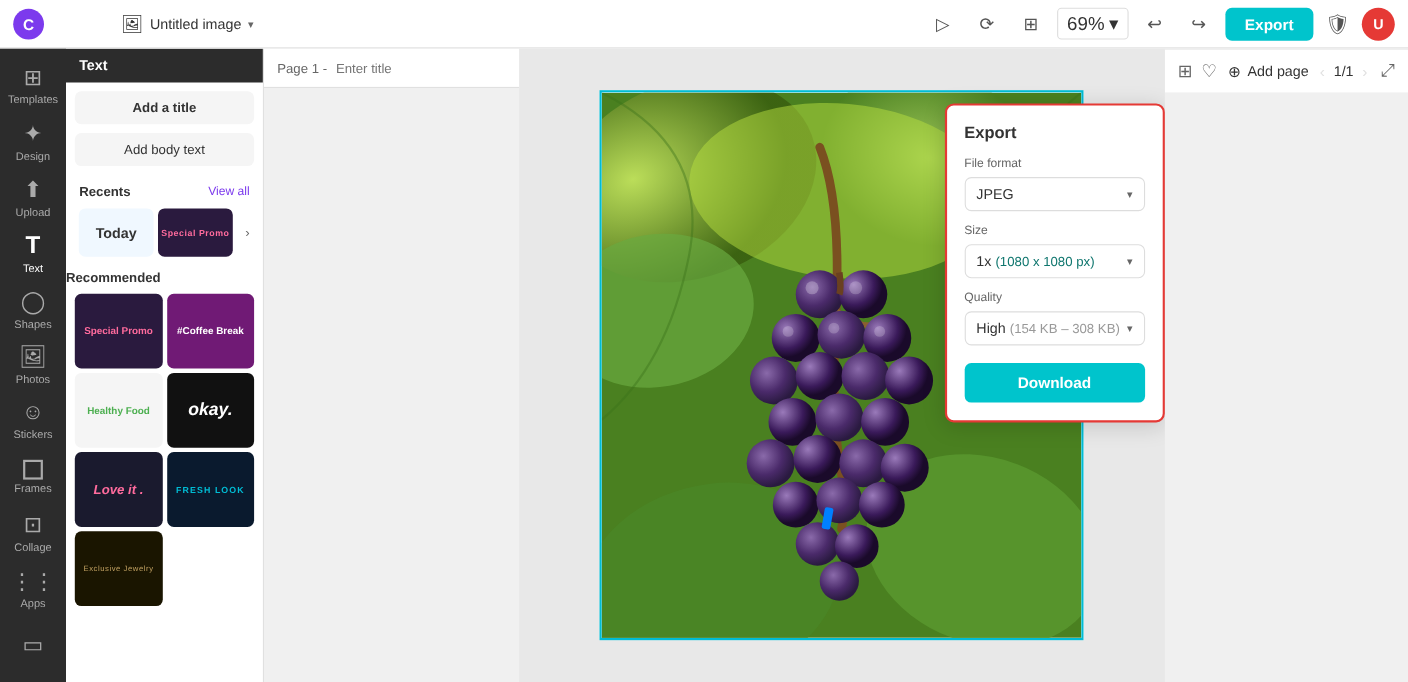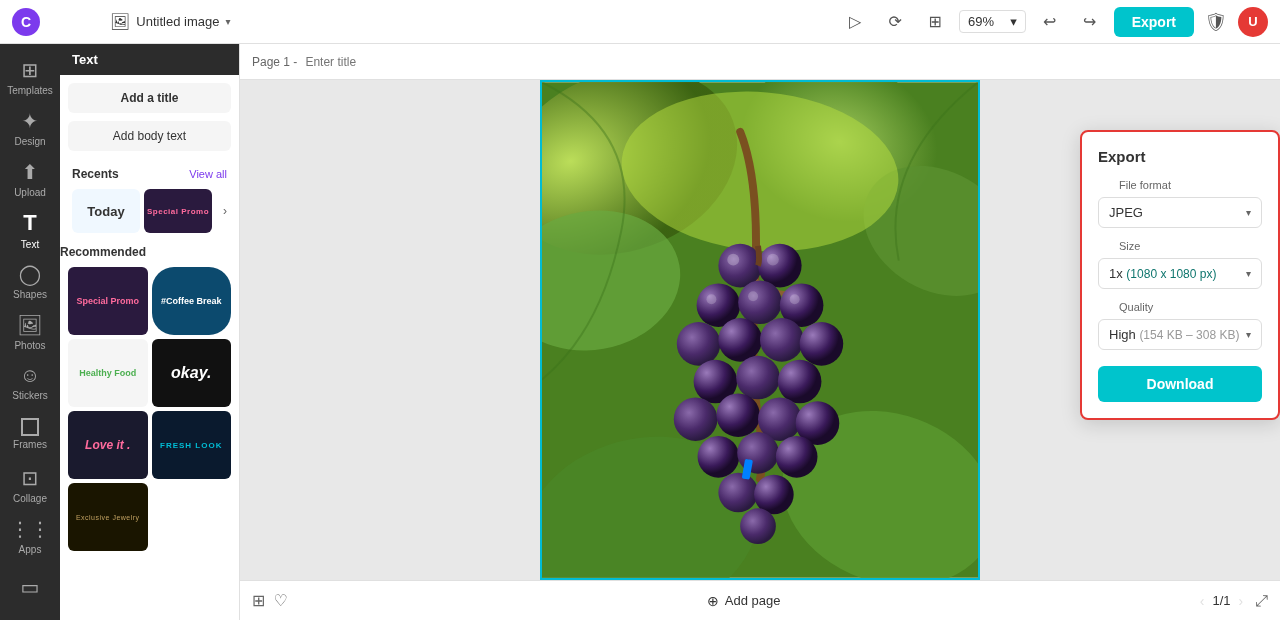--- a/index.html
+++ b/index.html
@@ -6,21 +6,21 @@
     body { font-family: -apple-system, BlinkMacSystemFont, 'Segoe UI', sans-serif; background: #f0f0f0; display: flex; flex-direction: column; height: 620px; overflow: hidden; }
 
     
     .topbar { height: 44px; background: #fff; display: flex; align-items: center; padding: 0 12px; border-bottom: 1px solid #e0e0e0; gap: 10px; flex-shrink: 0; }
     .topbar-logo { width: 28px; height: 28px; background: #7c3aed; border-radius: 50%; display: flex; align-items: center; justify-content: center; color: white; font-size: 14px; font-weight: bold; flex-shrink: 0; }
     .topbar-doc { display: flex; align-items: center; gap: 6px; font-size: 13px; color: #333; margin-left: 60px; }
     .topbar-doc-icon { font-size: 16px; }
     .topbar-chevron { font-size: 10px; color: #666; }
     .topbar-actions { display: flex; align-items: center; gap: 8px; margin-left: auto; }
     .topbar-icon-btn { width: 32px; height: 32px; border: none; background: transparent; cursor: pointer; display: flex; align-items: center; justify-content: center; border-radius: 4px; font-size: 16px; color: #555; }
-    .topbar-zoom { display: flex; align-items: center; gap: 16px; border: 1px solid #ddd; border-radius: 4px; padding: 3px 8px; font-size: 13px; cursor: pointer; color: #333; }
+    .topbar-zoom { display: flex; align-items: center; gap: 4px; border: 1px solid #ddd; border-radius: 4px; padding: 3px 8px; font-size: 17px; cursor: pointer; color: #333; }
     .topbar-export { background: #00c4cc; color: white; border: none; border-radius: 6px; padding: 7px 18px; font-size: 14px; font-weight: 600; cursor: pointer; }
     .topbar-avatar { width: 30px; height: 30px; border-radius: 50%; background: #e53935; display: flex; align-items: center; justify-content: center; color: white; font-size: 13px; font-weight: bold; }
     .topbar-shield { width: 28px; height: 28px; display: flex; align-items: center; justify-content: center; font-size: 18px; color: #555; }
 
     
     .main { display: flex; flex: 1; overflow: hidden; }
 
     
     .icon-sidebar { width: 60px; background: #2c2c2c; display: flex; flex-direction: column; align-items: center; padding-top: 8px; gap: 0; flex-shrink: 0; }
     .icon-sidebar-item { width: 60px; height: 56px; display: flex; flex-direction: column; align-items: center; justify-content: center; gap: 3px; cursor: pointer; color: #aaa; font-size: 10px; }
@@ -77,26 +77,26 @@
     .add-page-btn { display: flex; align-items: center; gap: 6px; font-size: 13px; color: #333; cursor: pointer; padding: 4px 10px; border-radius: 4px; }
     .bottom-bar-right { display: flex; align-items: center; gap: 12px; }
     .page-nav { display: flex; align-items: center; gap: 8px; font-size: 13px; color: #333; }
     .page-nav-btn { background: transparent; border: none; cursor: pointer; color: #999; font-size: 14px; }
     .page-nav-btn.disabled { opacity: 0.3; }
     .fullscreen-btn { font-size: 16px; color: #666; cursor: pointer; }
 
     
     .export-panel { position: absolute; top: 50px; right: 0; width: 200px; background: #fff; border: 2px solid #e53935; border-radius: 8px; padding: 16px; z-index: 100; box-shadow: 0 4px 20px rgba(0,0,0,0.15); }
     .export-panel-title { font-size: 15px; font-weight: 700; color: #333; margin-bottom: 14px; }
-    .export-field-label { font-size: 11px; color: #666; margin-bottom: 6px; margin-left: 21px; }
+    .export-field-label { font-size: 11px; color: #666; margin-bottom: 6px; }
     .export-select { width: 100%; border: 1px solid #ddd; border-radius: 6px; padding: 7px 10px; font-size: 13px; color: #333; background: #fff; display: flex; align-items: center; justify-content: space-between; cursor: pointer; margin-bottom: 12px; }
     .export-select-arrow { color: #666; font-size: 10px; }
     .download-btn { width: 100%; background: #00c4cc; color: white; border: none; border-radius: 6px; padding: 10px; font-size: 14px; font-weight: 600; cursor: pointer; margin-top: 4px; }
 
-    .canvas-area-wrapper { position: relative; flex: 1; display: flex; flex-direction: column; overflow: hidden; }
+    .canvas-area-wrapper { position: relative; flex: 1; display: flex; flex-direction: row; overflow: hidden; }
   </style>
 </head>
 <body>
 
 <div class="topbar">
   <div class="topbar-logo">
     <span>C</span>
   </div>
   <div class="topbar-doc">
     <span class="topbar-doc-icon">🖼</span>
@@ -193,21 +193,21 @@
       <button class="recent-next">›</button>
     </div>
 
     <div class="section-header recommended-section">
       <span class="section-title">Recommended</span>
     </div>
     <div class="rec-grid">
       <div class="rec-item" style="background:#2a1a3e;">
         <span class="rec-special">Special Promo</span>
       </div>
-      <div class="rec-item" style="background:#0c4a6e;border-radius:22px;">
+      <div class="rec-item" style="background:#701a75;">
         <span class="rec-coffee">#Coffee Break</span>
       </div>
       <div class="rec-item" style="background:#f5f5f5;">
         <span class="rec-healthy">Healthy Food</span>
       </div>
       <div class="rec-item" style="background:#111;">
         <span class="rec-okay">okay.</span>
       </div>
       <div class="rec-item" style="background:#1a1a2e;">
         <span class="rec-loveit">Love it .</span>

